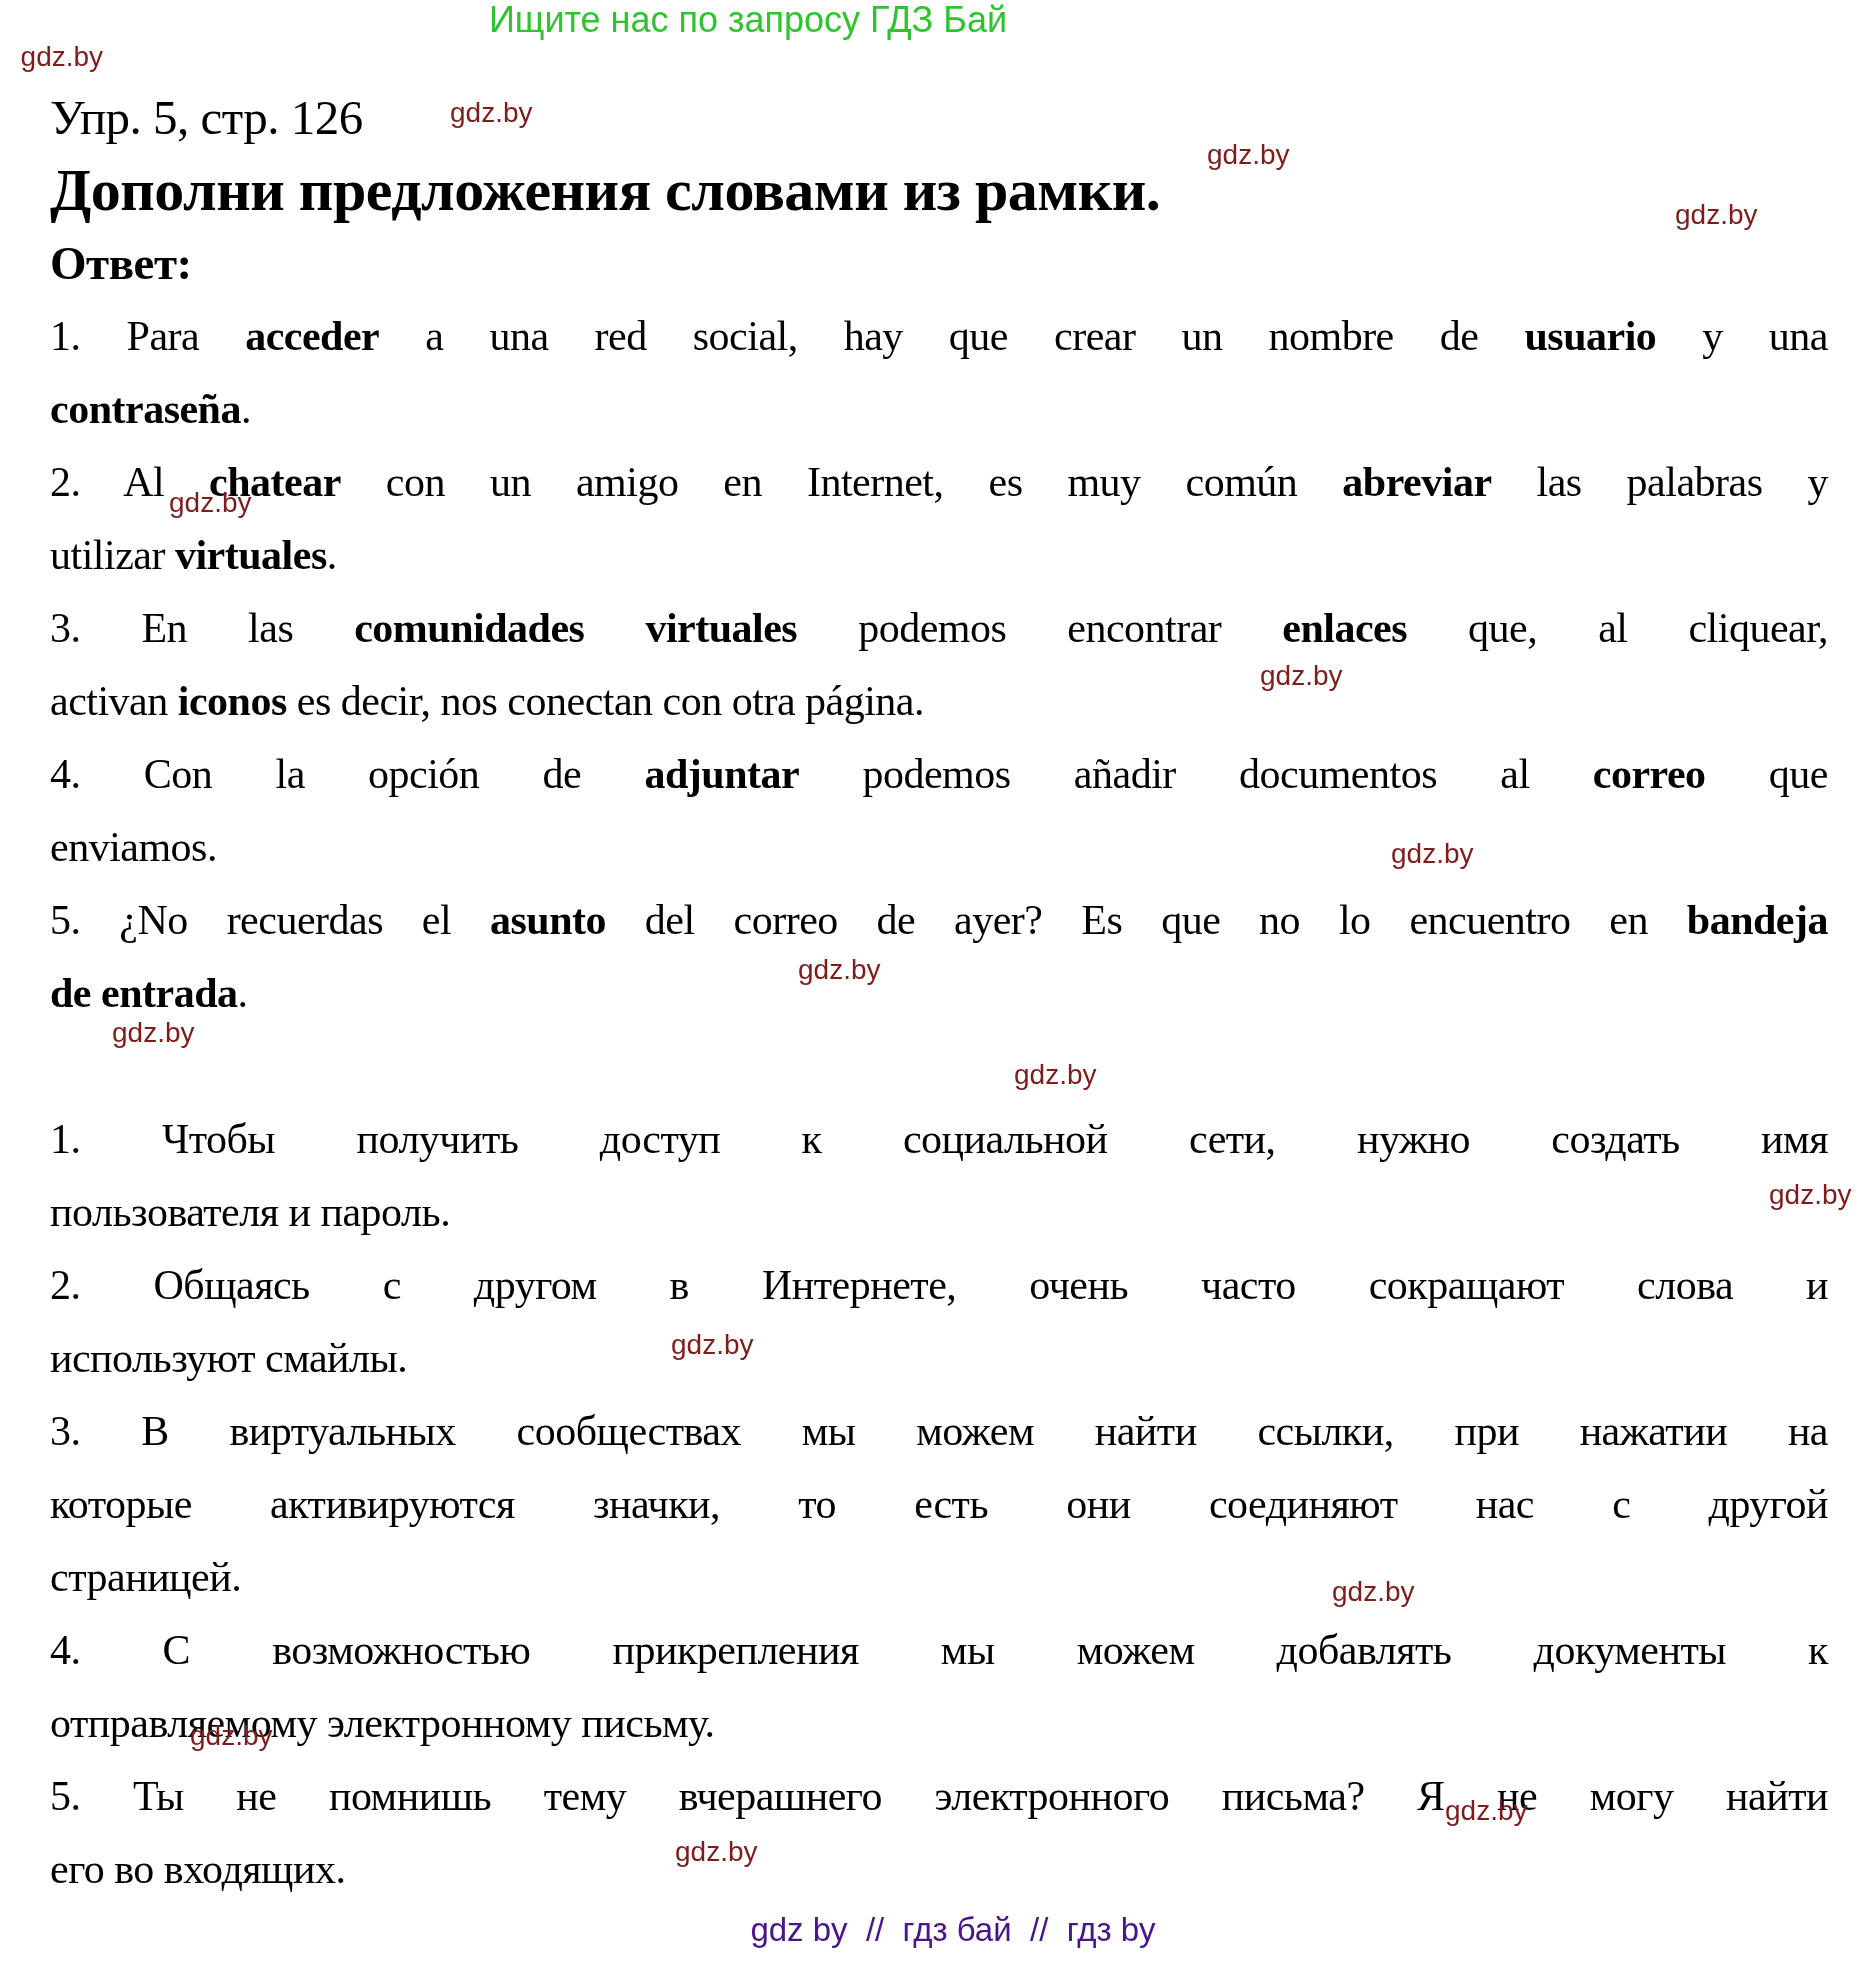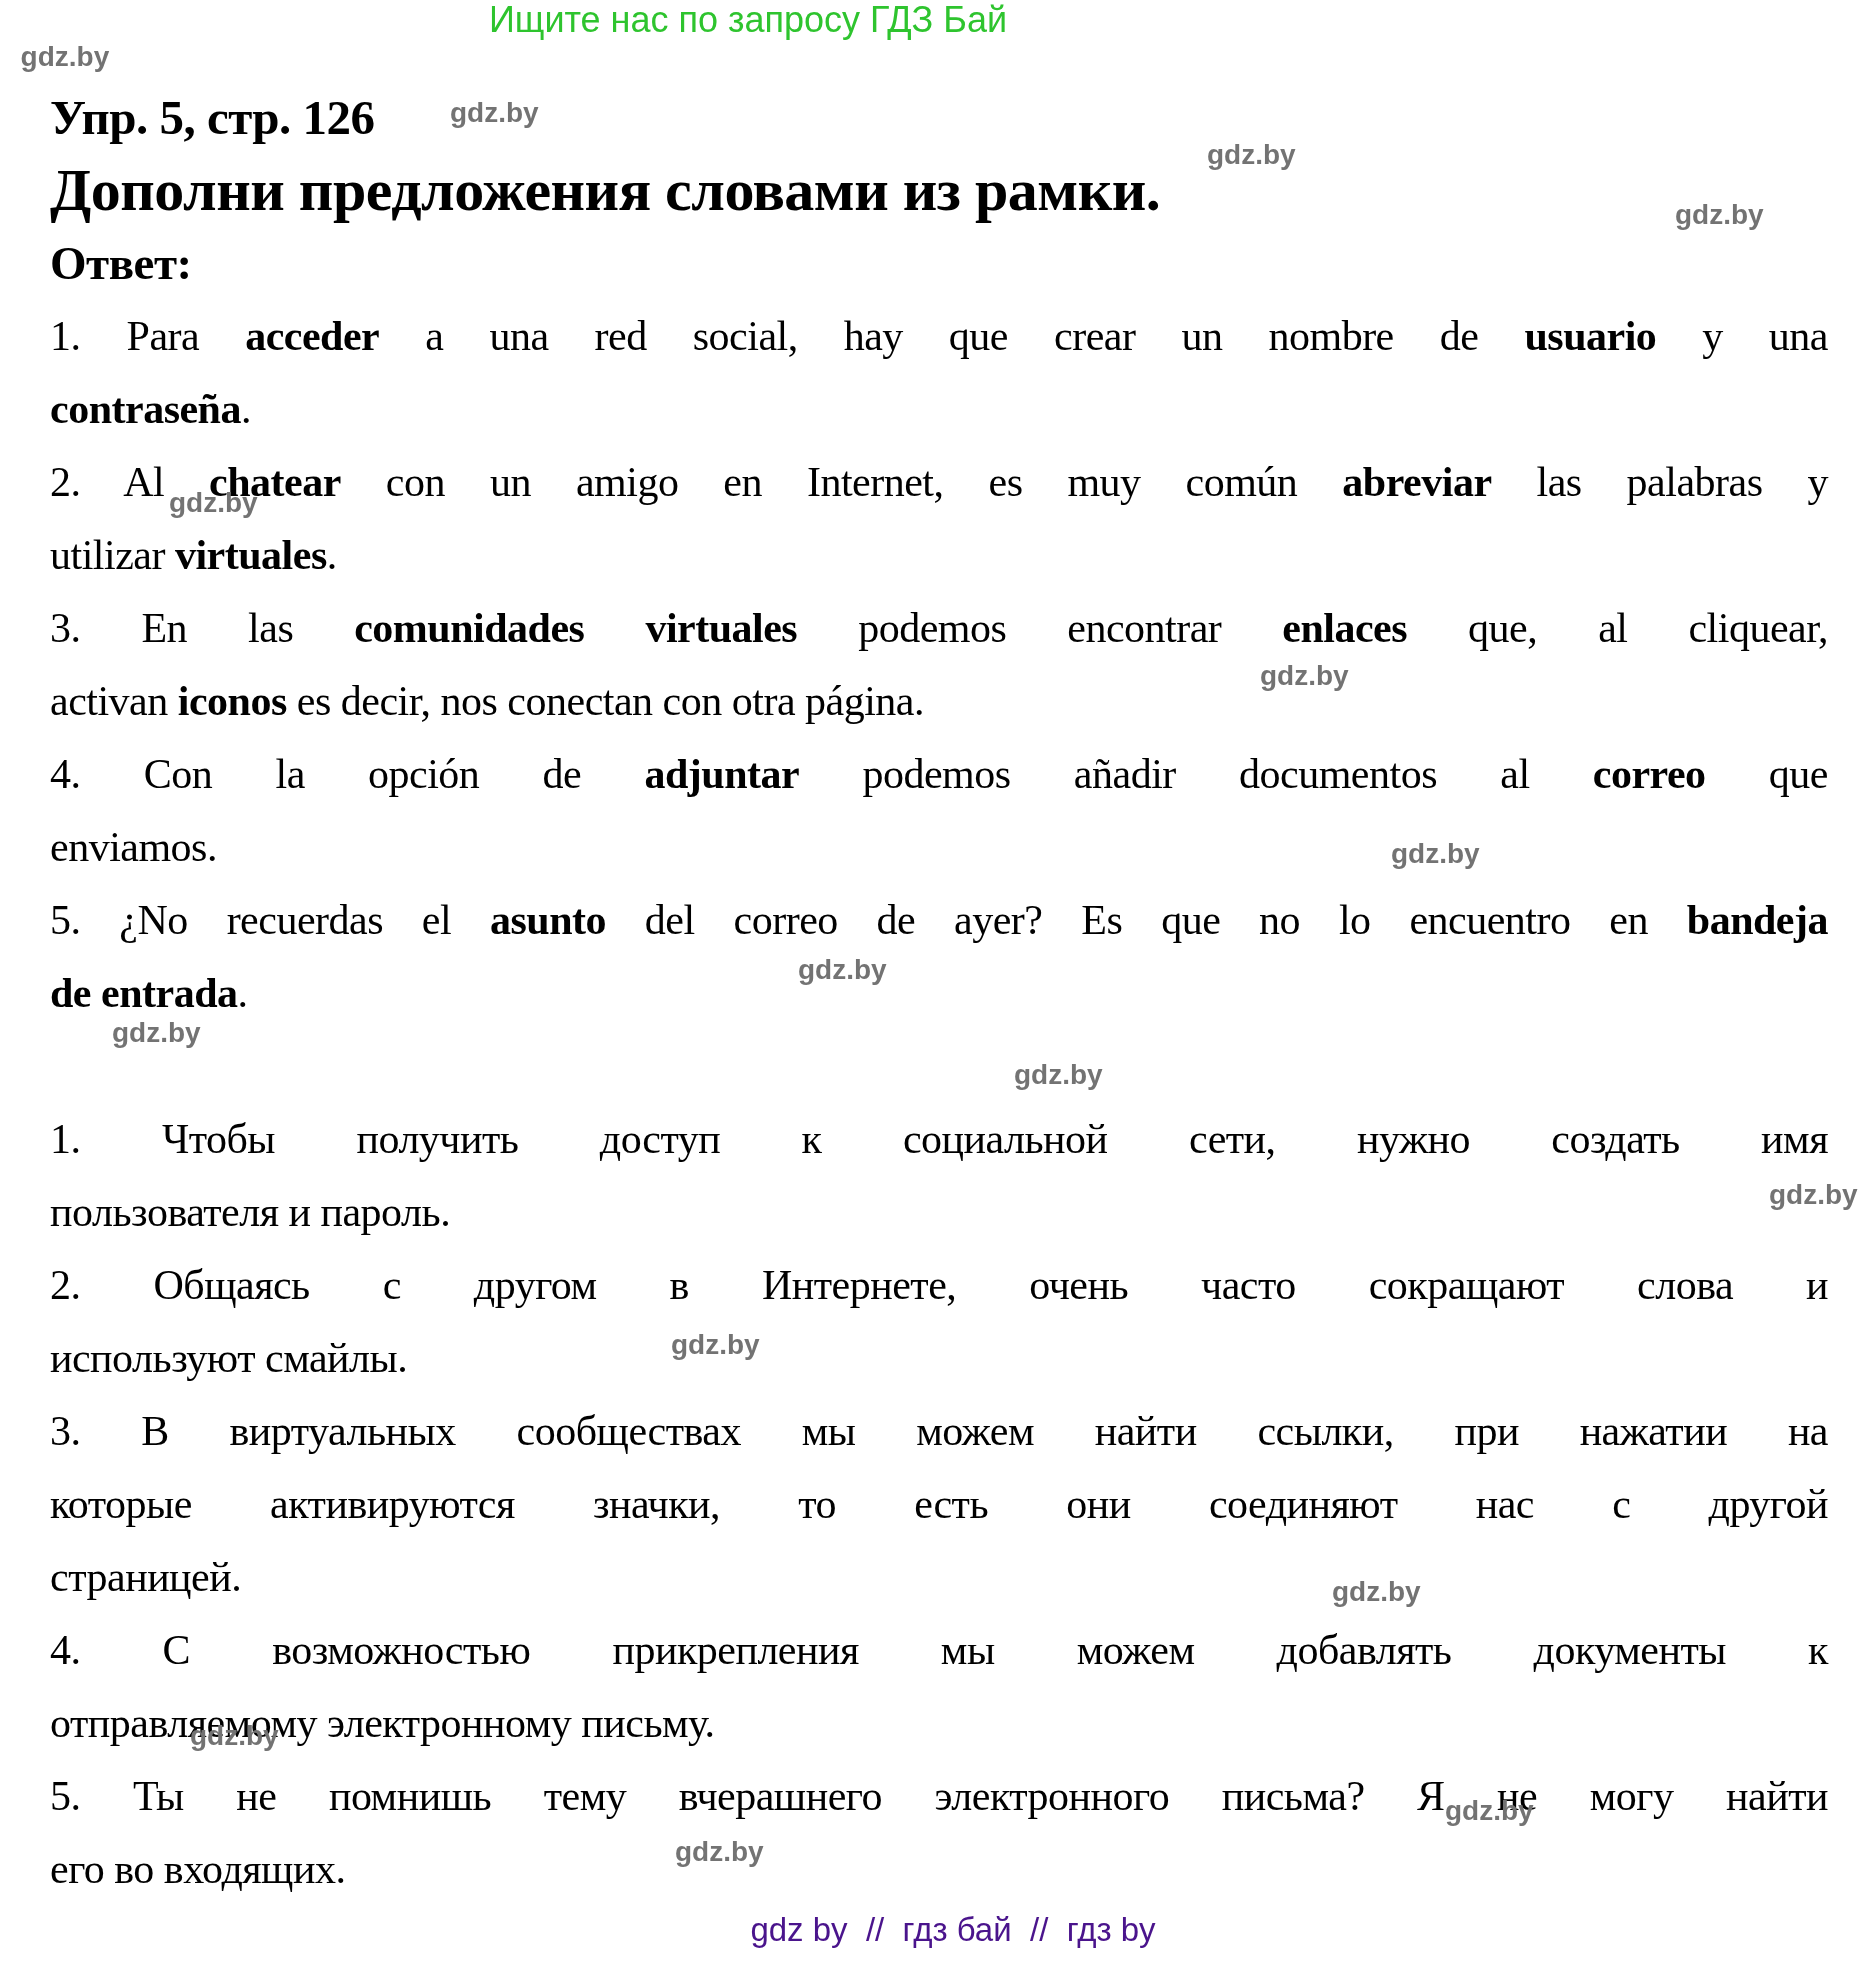--- a/index.html
+++ b/index.html
@@ -22,31 +22,30 @@
     position: absolute; left: 50px; top: 81px; width: 1778px;
   }
   .line {
     height: 73px; line-height: 73px;
     font-size: 42px;
     letter-spacing: -0.5px;
     white-space: nowrap;
   }
   .j { text-align: justify; text-align-last: justify; white-space: normal; }
   .b { font-weight: bold; }
-  .title-line  { font-size: 49px; font-weight: bold; }
+  .title-line  { font-size: 49px; font-weight: normal; }
   .task-line   { font-size: 60px; font-weight: bold; }
   .answer-line { font-size: 47px; font-weight: bold; }
   .spacer { height: 73px; }
   .wm {
     position: absolute;
     font-family: "Liberation Sans", sans-serif;
     font-size: 28px; line-height: 32px;
-    color: #737373;
+    color: #7f1d1d;
     white-space: nowrap;
-    font-weight: bold;
   }
   .footer {
     position: absolute; top: 1909px; left: 15px; width: 1876px;
     text-align: center;
     font-family: "Liberation Sans", sans-serif;
     font-size: 33px; line-height: 41px;
     color: #4a148c;
     white-space: pre;
   }
 </style>

